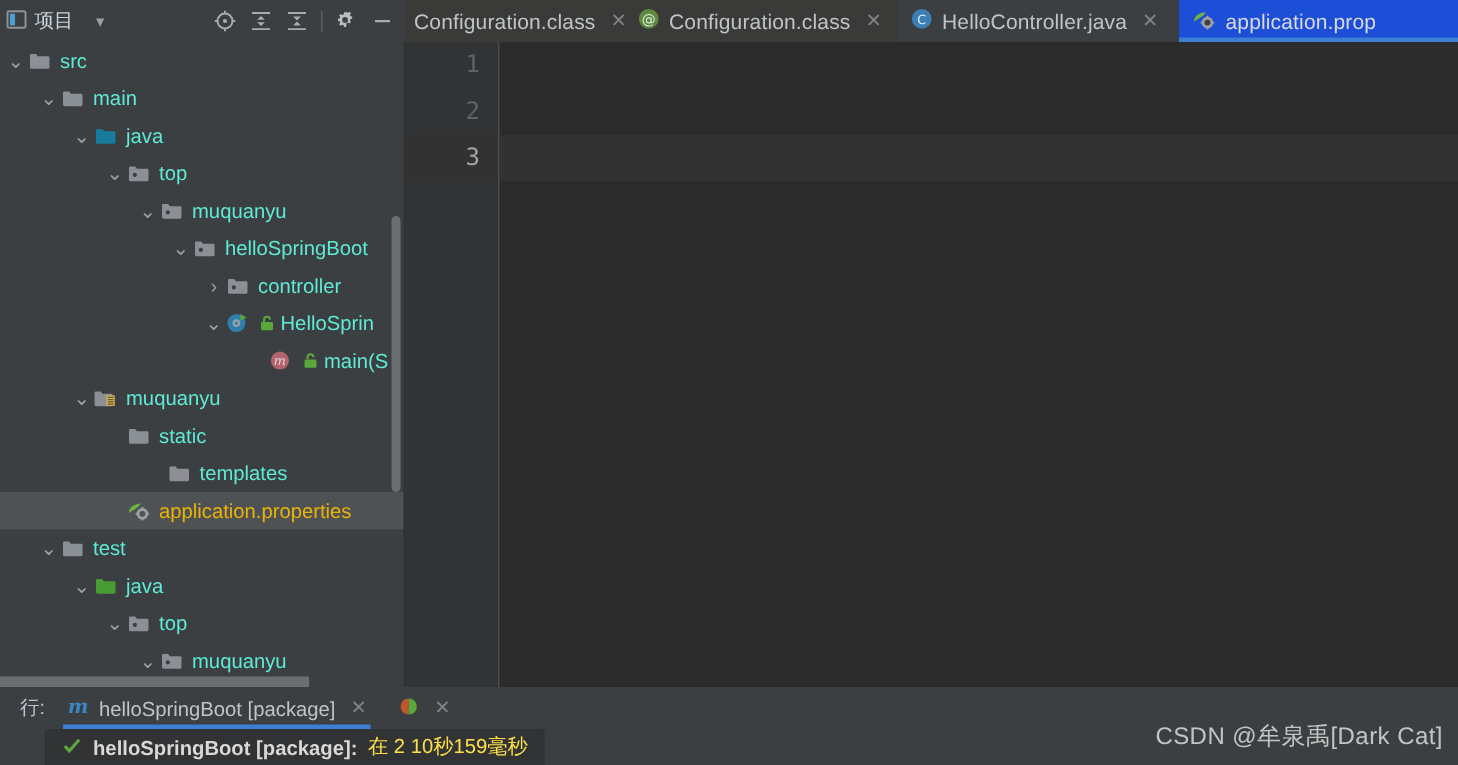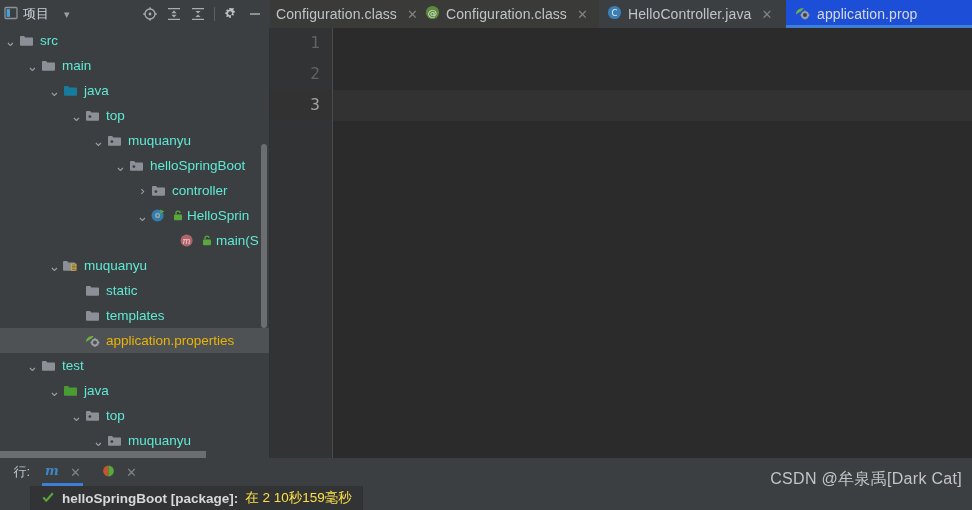--- a/index.html
+++ b/index.html
@@ -111,21 +111,21 @@
     flex:1;font-size:13.5px;box-sizing:border-box;
   }
   .treeitem .ttl{color:#d8d8d8;font-weight:bold;}
   .treeitem .sub{color:#fde047;font-weight:normal;}
   .runbody-rest{flex:1;background:#3c3f41;border-left:1px solid #2e3133;}
 
   .watermark{
     position:absolute;right:10px;bottom:8px;color:#c4c4c4;font-size:16px;
     letter-spacing:.3px;
   }
-  .wm-wrap{position:absolute;left:0;right:0;bottom:12px;height:40px;pointer-events:none;}
+  .wm-wrap{position:absolute;left:0;right:0;bottom:0;height:40px;pointer-events:none;}
 </style>
 </head>
 <body>
 
 <div class="app">
 
   <div class="toprow">
 
     <div class="tw-header">
       <div class="tw-title">
@@ -347,21 +347,21 @@
 
       <div class="row" style="padding-left:83px;text-align:right;">
         <span class="ico">
             <svg width="15" height="13" viewBox="0 0 16 14">
               <path d="M1 3.2a1 1 0 011-1h3.4l1.3 1.5H14a1 1 0 011 1v7a1 1 0 01-1 1H2a1 1 0 01-1-1z" fill="#8b9096"></path>
             </svg>
           </span>
         <span class="nm">static</span>
       </div>
 
-      <div class="row" style="padding-left:83px;">
+      <div class="row" style="padding-left:110px;">
         <span class="ico">
             <svg width="15" height="13" viewBox="0 0 16 14">
               <path d="M1 3.2a1 1 0 011-1h3.4l1.3 1.5H14a1 1 0 011 1v7a1 1 0 01-1 1H2a1 1 0 01-1-1z" fill="#8b9096"></path>
             </svg>
           </span>
         <span class="nm">templates</span>
       </div>
 
       <div class="row sel" style="padding-left:83px;">
         <span class="ico">
@@ -439,20 +439,21 @@
   <div class="bottom">
     <div class="runtabs">
       <div class="runlabel" style="width:30px;justify-content:flex-end;">行:</div>
 
       <div class="rtab active">
         <span>
           <svg width="16" height="15" viewBox="0 0 16 15">
             <text x="8" y="12" font-size="13" fill="#3c87c4" text-anchor="middle" font-family="DejaVu Serif, serif" font-style="italic" font-weight="bold">m</text>
           </svg>
         </span>
+        <span>helloSpringBoot [package]</span>
         <span class="rclose">✕</span>
       </div>
 
       <div class="rtab">
         <span>
           <svg width="15" height="14" viewBox="0 0 15 14">
             <path d="M7.5 1.6a5.4 5.4 0 000 10.8z" fill="#c1562f"></path>
             <path d="M7.5 1.6a5.4 5.4 0 010 10.8z" fill="#5aa83c"></path>
           </svg>
         </span>

